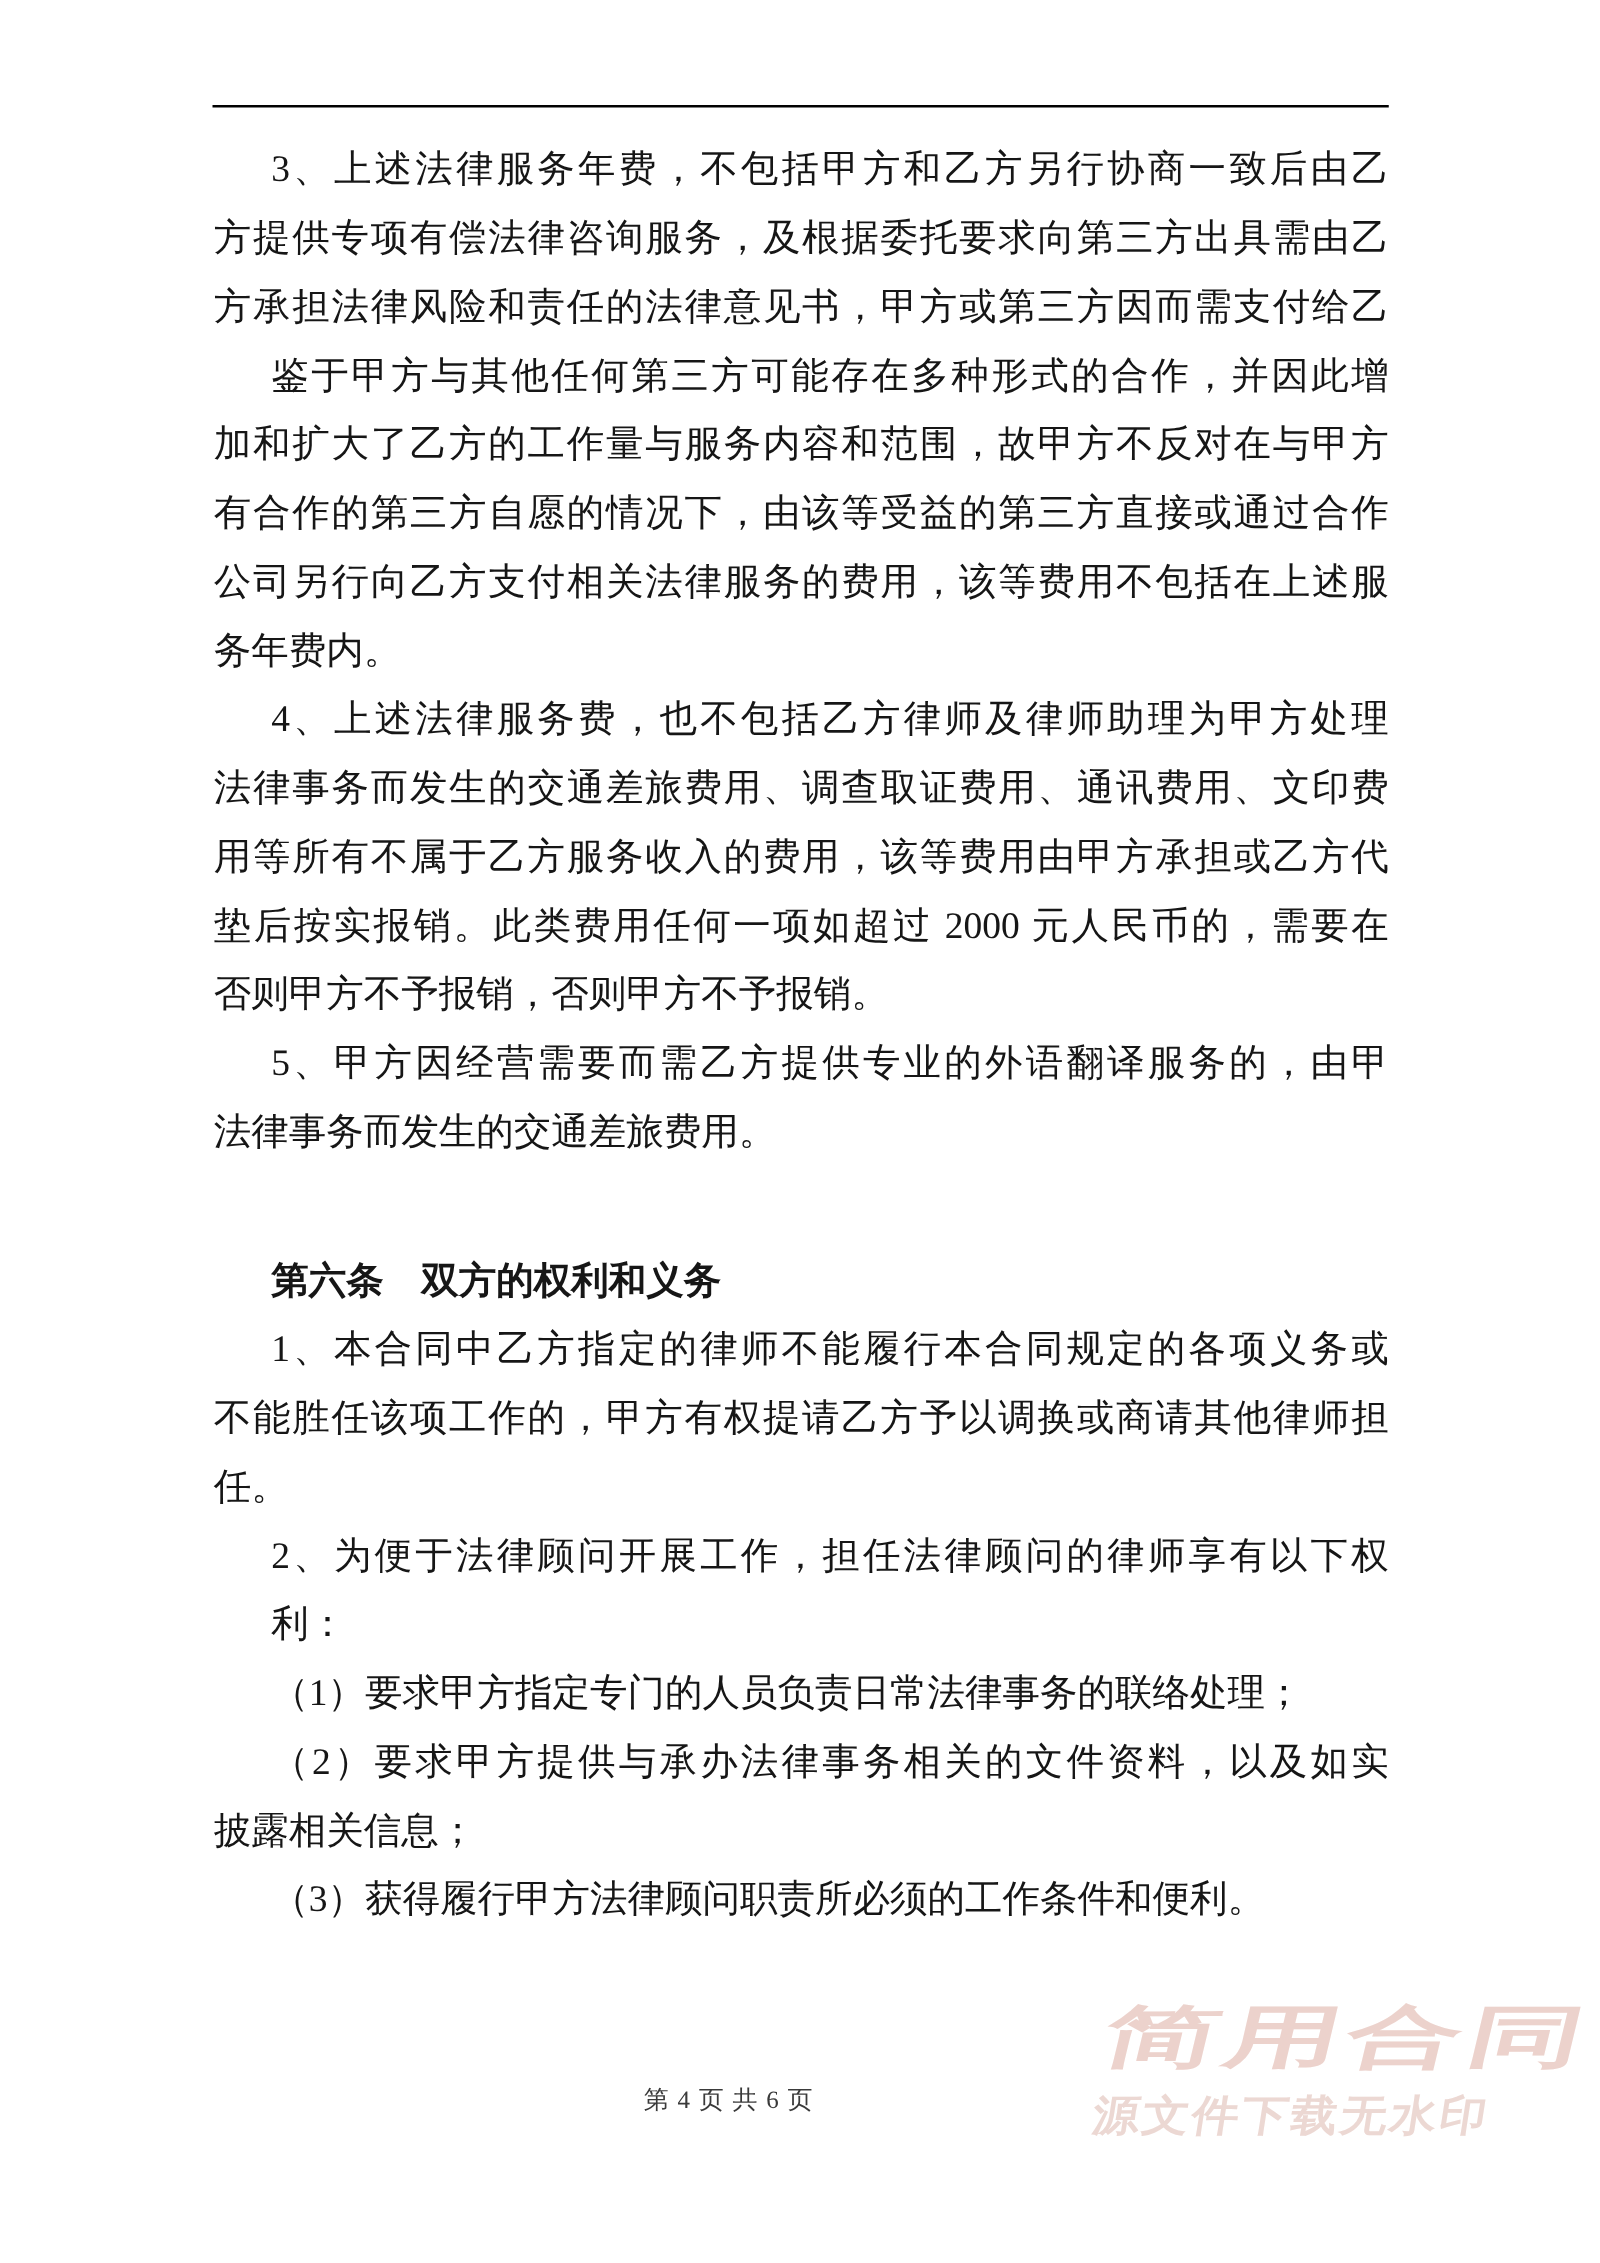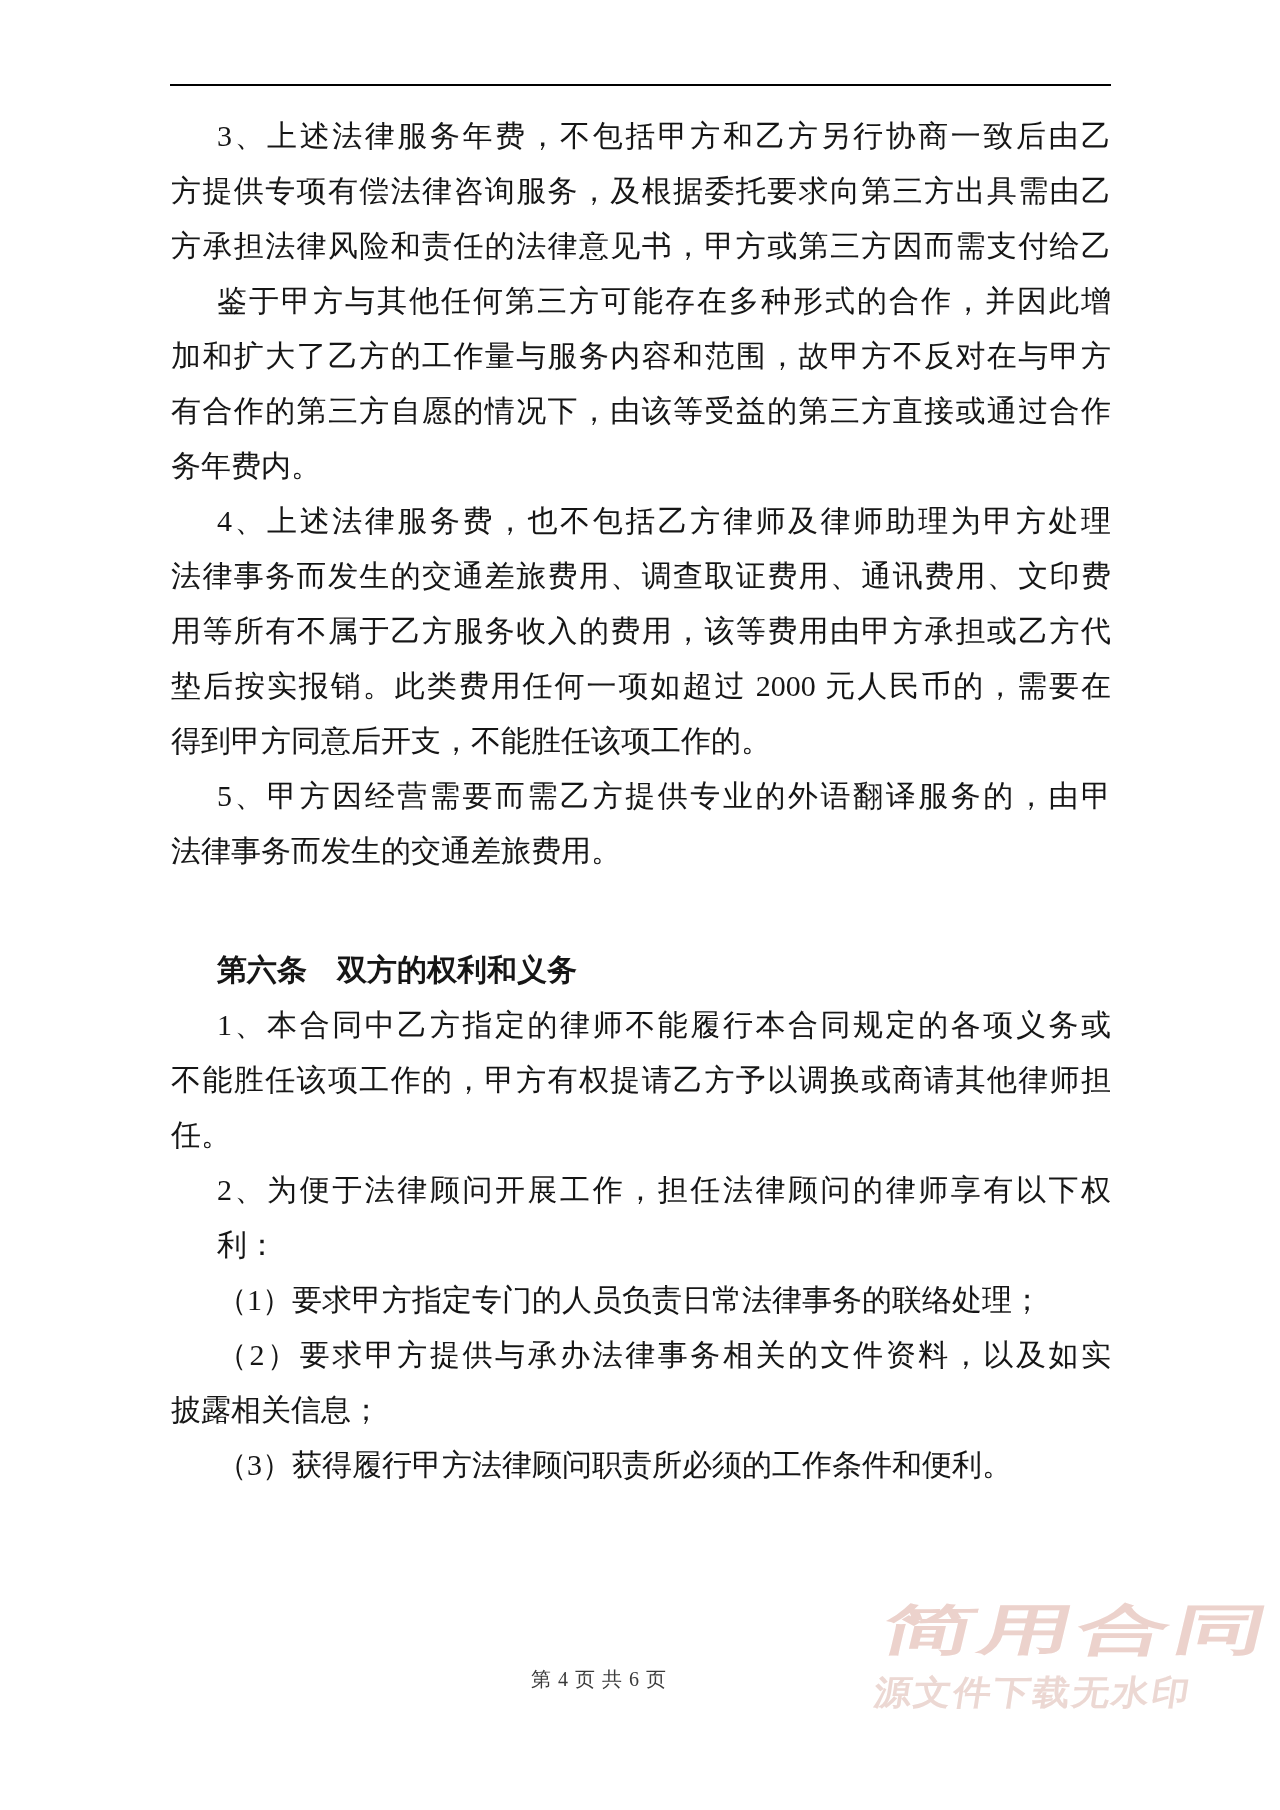--- a/index.html
+++ b/index.html
@@ -23,21 +23,21 @@
     height:55px; line-height:55px;
     text-align:justify;
     white-space:pre-wrap;
   }
   .line.full { text-align-last:justify; }
   .line.indent { text-indent:46px; }
   .line.heading { font-weight:bold; margin-top:64px; }
   .footer {
     position:absolute; top:1666px; left:0; width:1166px;
     text-align:center;
-    font-size:20px; letter-spacing:1px; color:#3a3a3a;padding-left:16px;
+    font-size:20px; letter-spacing:1px; color:#3a3a3a;
   }
   .watermark-title {
     position:absolute; left:893px; top:1594px;
     font-size:54px; font-weight:bold; letter-spacing:3px;
     color:#ecd2cc;
     transform:scaleX(1.7) skewX(-8deg); transform-origin:0 0;
     font-family:"Liberation Sans","DejaVu Sans",sans-serif;
     white-space:nowrap;
   }
   .watermark-subtitle {
@@ -54,26 +54,27 @@
 
 <div class="page">
   <div class="header-rule"></div>
   <div class="body-text" id="body-text">
       <div class="line indent full">3、上述法律服务年费，不包括甲方和乙方另行协商一致后由乙</div>
       <div class="line full">方提供专项有偿法律咨询服务，及根据委托要求向第三方出具需由乙</div>
       <div class="line full">方承担法律风险和责任的法律意见书，甲方或第三方因而需支付给乙</div>
       <div class="line indent full">鉴于甲方与其他任何第三方可能存在多种形式的合作，并因此增</div>
       <div class="line full">加和扩大了乙方的工作量与服务内容和范围，故甲方不反对在与甲方</div>
       <div class="line full">有合作的第三方自愿的情况下，由该等受益的第三方直接或通过合作</div>
+      <div class="line full">公司另行向乙方支付相关法律服务的费用，该等费用不包括在上述服</div>
       <div class="line">务年费内。</div>
       <div class="line indent full">4、上述法律服务费，也不包括乙方律师及律师助理为甲方处理</div>
       <div class="line full">法律事务而发生的交通差旅费用、调查取证费用、通讯费用、文印费</div>
       <div class="line full">用等所有不属于乙方服务收入的费用，该等费用由甲方承担或乙方代</div>
       <div class="line full">垫后按实报销。此类费用任何一项如超过 2000 元人民币的，需要在</div>
-      <div class="line">得到甲方同意后开支，不能胜任该项工作的。</div>
+      <div class="line">否则甲方不予报销，否则甲方不予报销。</div>
       <div class="line indent full">5、甲方因经营需要而需乙方提供专业的外语翻译服务的，由甲</div>
       <div class="line">法律事务而发生的交通差旅费用。</div>
       <div class="line indent heading">第六条　双方的权利和义务</div>
       <div class="line indent full">1、本合同中乙方指定的律师不能履行本合同规定的各项义务或</div>
       <div class="line full">不能胜任该项工作的，甲方有权提请乙方予以调换或商请其他律师担</div>
       <div class="line">任。</div>
       <div class="line indent full">2、为便于法律顾问开展工作，担任法律顾问的律师享有以下权</div>
       <div class="line indent">利：</div>
       <div class="line indent">（1）要求甲方指定专门的人员负责日常法律事务的联络处理；</div>
       <div class="line indent full">（2）要求甲方提供与承办法律事务相关的文件资料，以及如实</div>

